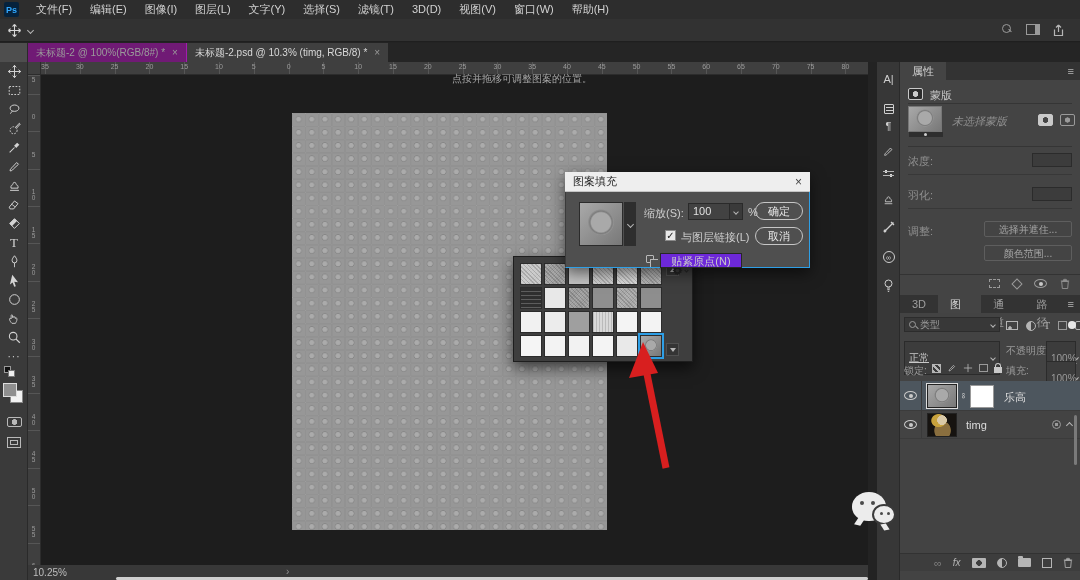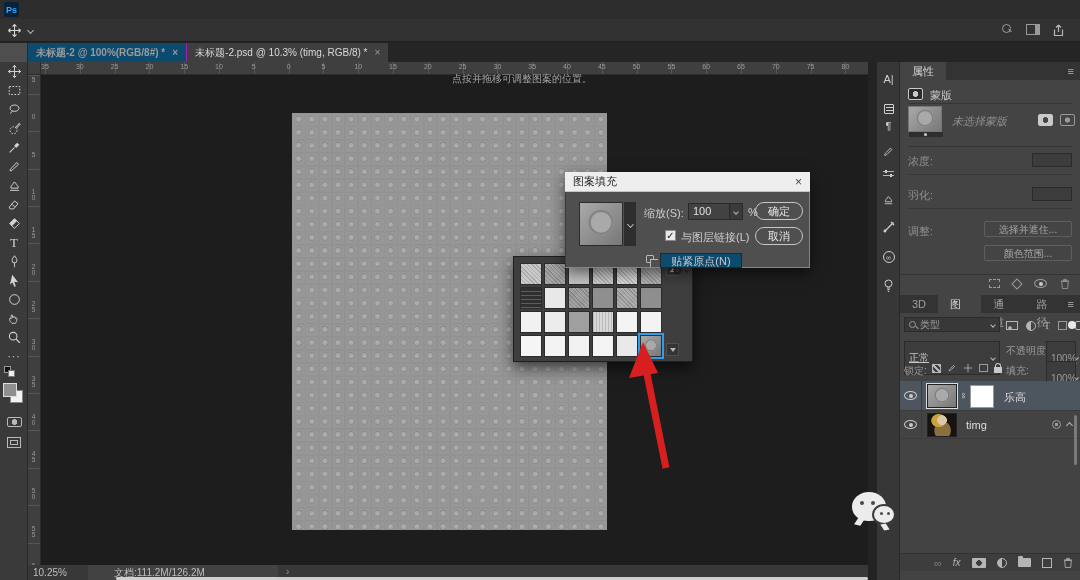--- a/index.html
+++ b/index.html
@@ -9,21 +9,21 @@
 
   
   .menubar { left:0; top:0; width:1080px; height:19px; background:#2d2d2d; display:flex; align-items:center; z-index:5; }
   .ps-logo { width:15px; height:15px; margin:0 8px 0 4px; background:#06223c; color:#31a8ff; font-size:9px; font-weight:bold; display:flex; align-items:center; justify-content:center; border-radius:2px; }
   .menu-item { font-size:11px; color:#d2d2d2; padding:0 9px; line-height:19px; cursor:default; }
   .optionsbar { left:0; top:19px; width:1080px; height:23px; background:#323232; border-bottom:1px solid #1f1f1f; z-index:5; }
   .hint { position:absolute; left:452px; top:5px; font-size:10px; color:#a8a8a8;margin-top:48px; }
   .tabbar { left:0; top:43px; width:1080px; height:19px; background:#252525; display:flex; z-index:5; }
   .tabstub { width:28px; height:19px; background:#4e4e4e; border-right:1px solid #2a2a2a; }
   .doctab { height:19px; display:flex; align-items:center; padding:0 8px; font-size:10px; gap:7px; }
-  .doctab.inactive { background:#0c4a6e; color:#9a9a9a; border-right:1px solid #a21caf;font-weight:bold; }
+  .doctab.inactive { background:#701a75; color:#9a9a9a; border-right:1px solid #a21caf; }
   .doctab.active { background:#3f3f3f; color:#d8d8d8; }
   .tab-x { font-size:10px; color:#9a9a9a; }
 
   
   .toolcol { left:0; top:62px; width:28px; height:518px; background:#3a3a3a; border-right:1px solid #2a2a2a; z-index:4; }
   .tool { width:28px; height:19px; display:flex; align-items:center; justify-content:center; }
   .tool svg { display:block; }
   .swatchpair { position:relative; width:24px; height:24px; margin:4px 0 0 2px; }
   .swatch-bg { position:absolute; left:8px; top:8px; width:13px; height:13px; background:#f2f2f2; border:1px solid #888; }
   .swatch-fg { position:absolute; left:1px; top:1px; width:14px; height:14px; background:#8f8f8f; border:1px solid #ddd; }
@@ -66,21 +66,21 @@
       radial-gradient(circle at 50% 46%, #a9a9a9 0 31%, #7c7c7c 36%, #919191 41%, rgba(0,0,0,0) 43%),
       linear-gradient(135deg,#a9a9a9,#787878); }
   .pat-preview { position:absolute; left:13px; top:10px; width:44px; height:44px; border:1px solid #2b2b2b; }
   .pat-chevcol { position:absolute; left:58px; top:10px; width:12px; height:44px; background:#2e2e2e; display:flex; align-items:center; justify-content:center; }
   .chv { width:5px; height:5px; border-right:1px solid #b5b5b5; border-bottom:1px solid #b5b5b5; transform:rotate(45deg); display:inline-block; }
   .dlg-lbl { position:absolute; font-size:11px; color:#cfcfcf; }
   .dlg-input { position:absolute; background:#424242; border:1px solid #2a2a2a; color:#e0e0e0; font-size:11px; padding:1px 4px; height:17px; }
   .dlg-chevbox { position:absolute; width:13px; height:17px; background:#3a3a3a; border:1px solid #2a2a2a; border-left:none; display:flex; align-items:center; justify-content:center; }
   .dlg-btn { position:absolute; width:48px; height:18px; border:1px solid #c6c6c6; border-radius:9px; background:transparent; color:#e8e8e8; font-size:11px; line-height:16px; text-align:center; }
   .checkbox { position:absolute; width:11px; height:11px; background:#e8e8e8; border:1px solid #8a8a8a; font-size:10px; line-height:10px; color:#1c1c1c; text-align:center; }
-  .snap-btn { position:absolute; background:#0c4a6e; border:1px solid #272727; color:#c9c9c9; font-size:11px; text-align:center; }
+  .snap-btn { position:absolute; background:#6d28d9; border:1px solid #272727; color:#c9c9c9; font-size:11px; text-align:center; }
   .corner-ic { position:absolute; width:8px; height:8px; border:1px solid #b9b9b9; border-radius:1px; }
   .corner-ic::after { content:""; position:absolute; left:3px; top:3px; width:7px; height:7px; background:#4f4f4f; border-left:1px solid #b9b9b9; border-top:1px solid #b9b9b9; }
 
   
   .picker { left:513px; top:256px; width:180px; height:106px; background:#3e3e3e; border:1px solid #1e1e1e; box-shadow:0 6px 14px rgba(0,0,0,.6); z-index:19; }
   .grid { position:absolute; left:6px; top:6px; width:142px; height:94px; display:flex; flex-wrap:wrap; gap:2px; align-content:flex-start; }
   .sw { width:22px; height:22px; border:1px solid #2c2c2c; }
   .sw.sel { outline:2px solid #2e9fe6; outline-offset:0; }
   .tx-n { background-image:repeating-linear-gradient(45deg, rgba(0,0,0,.16) 0 1px, transparent 1px 3px),
            repeating-linear-gradient(-45deg, rgba(255,255,255,.14) 0 1px, transparent 1px 2px); }
@@ -160,20 +160,33 @@
   .bub-sm::before, .bub-sm::after { content:""; position:absolute; top:6px; width:3px; height:3px; border-radius:50%; background:#4a4a4a; }
   .bub-sm::before { left:6px; } .bub-sm::after { left:13px; }
   .bub-tail { position:absolute; left:4px; top:26px; width:7px; height:7px; background:#ececec; transform:skewX(-25deg) rotate(12deg); }
   .bub-tail2 { position:absolute; left:30px; top:32px; width:6px; height:6px; background:#ececec; transform:skewX(25deg) rotate(-10deg); }
 </style>
 </head>
 <body>
 
 <div class="abs menubar">
   <div class="ps-logo">Ps</div>
+  <div id="menu-items" style="display:flex">
+      <span class="menu-item">文件(F)</span>
+      <span class="menu-item">编辑(E)</span>
+      <span class="menu-item">图像(I)</span>
+      <span class="menu-item">图层(L)</span>
+      <span class="menu-item">文字(Y)</span>
+      <span class="menu-item">选择(S)</span>
+      <span class="menu-item">滤镜(T)</span>
+      <span class="menu-item">3D(D)</span>
+      <span class="menu-item">视图(V)</span>
+      <span class="menu-item">窗口(W)</span>
+      <span class="menu-item">帮助(H)</span>
+    </div>
 </div>
 
 <div class="abs optionsbar">
   <div class="abs" style="left:7px;top:4px">
     <svg width="15" height="15" viewBox="0 0 17 17">
         <path d="M8.5 1.5v14M1.5 8.5h14M8.5 1.5l-2.2 2.6M8.5 1.5l2.2 2.6M8.5 15.5l-2.2-2.6M8.5 15.5l2.2-2.6M1.5 8.5l2.6-2.2M1.5 8.5l2.6 2.2M15.5 8.5l-2.6-2.2M15.5 8.5l-2.6 2.2" stroke="#d6d6d6" stroke-width="1.2" fill="none"></path>
       </svg>
   </div>
   <span class="chv abs" style="left:28px;top:9px"></span>
   <div class="hint">点按并拖移可调整图案的位置。</div>
@@ -344,23 +357,20 @@
     <span class="vlab" style="top: 375px;">45</span>
     <span class="vlab" style="top: 412.4px;">50</span>
     <span class="vlab" style="top: 449.8px;">55</span>
     <span class="vlab" style="top: 487.2px;">60</span>
   </div>
 <div class="abs workarea"></div>
 <div class="abs canvas"></div>
 
 <div class="abs statusbar">
   <span class="abs" style="left:5px;top:2px">10.25%</span>
-  <div class="doc-chip">
-    <span>文档:111.2M/126.2M</span>
-  </div>
   <span class="abs" style="left:258px;top:1px;color:#8f8f8f">›</span>
   <div class="hscroll"></div>
 </div>
 
 <div class="abs dialog">
   <div class="dlg-title">
     <span>图案填充</span>
     <span class="dlg-x">×</span>
   </div>
   <div class="dlg-body">

